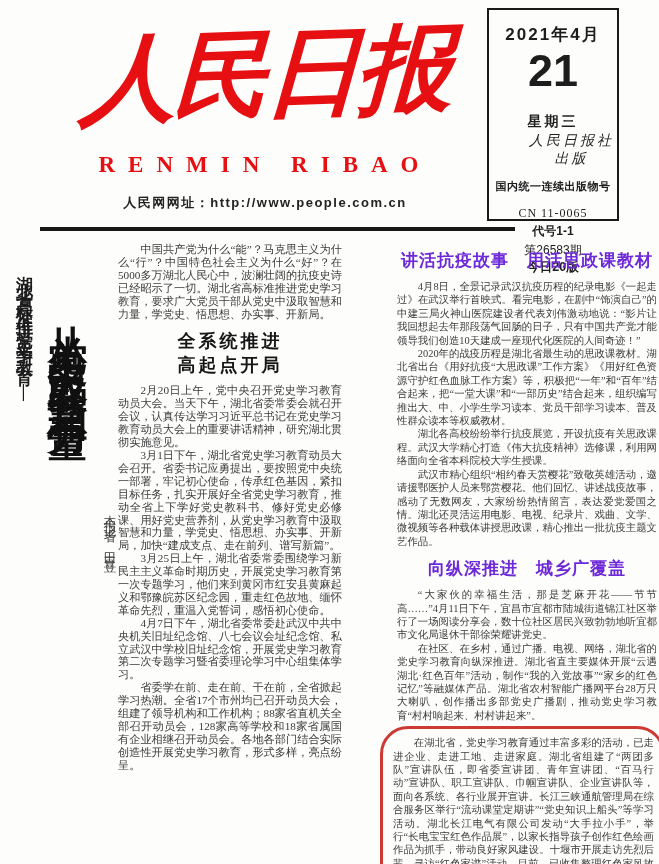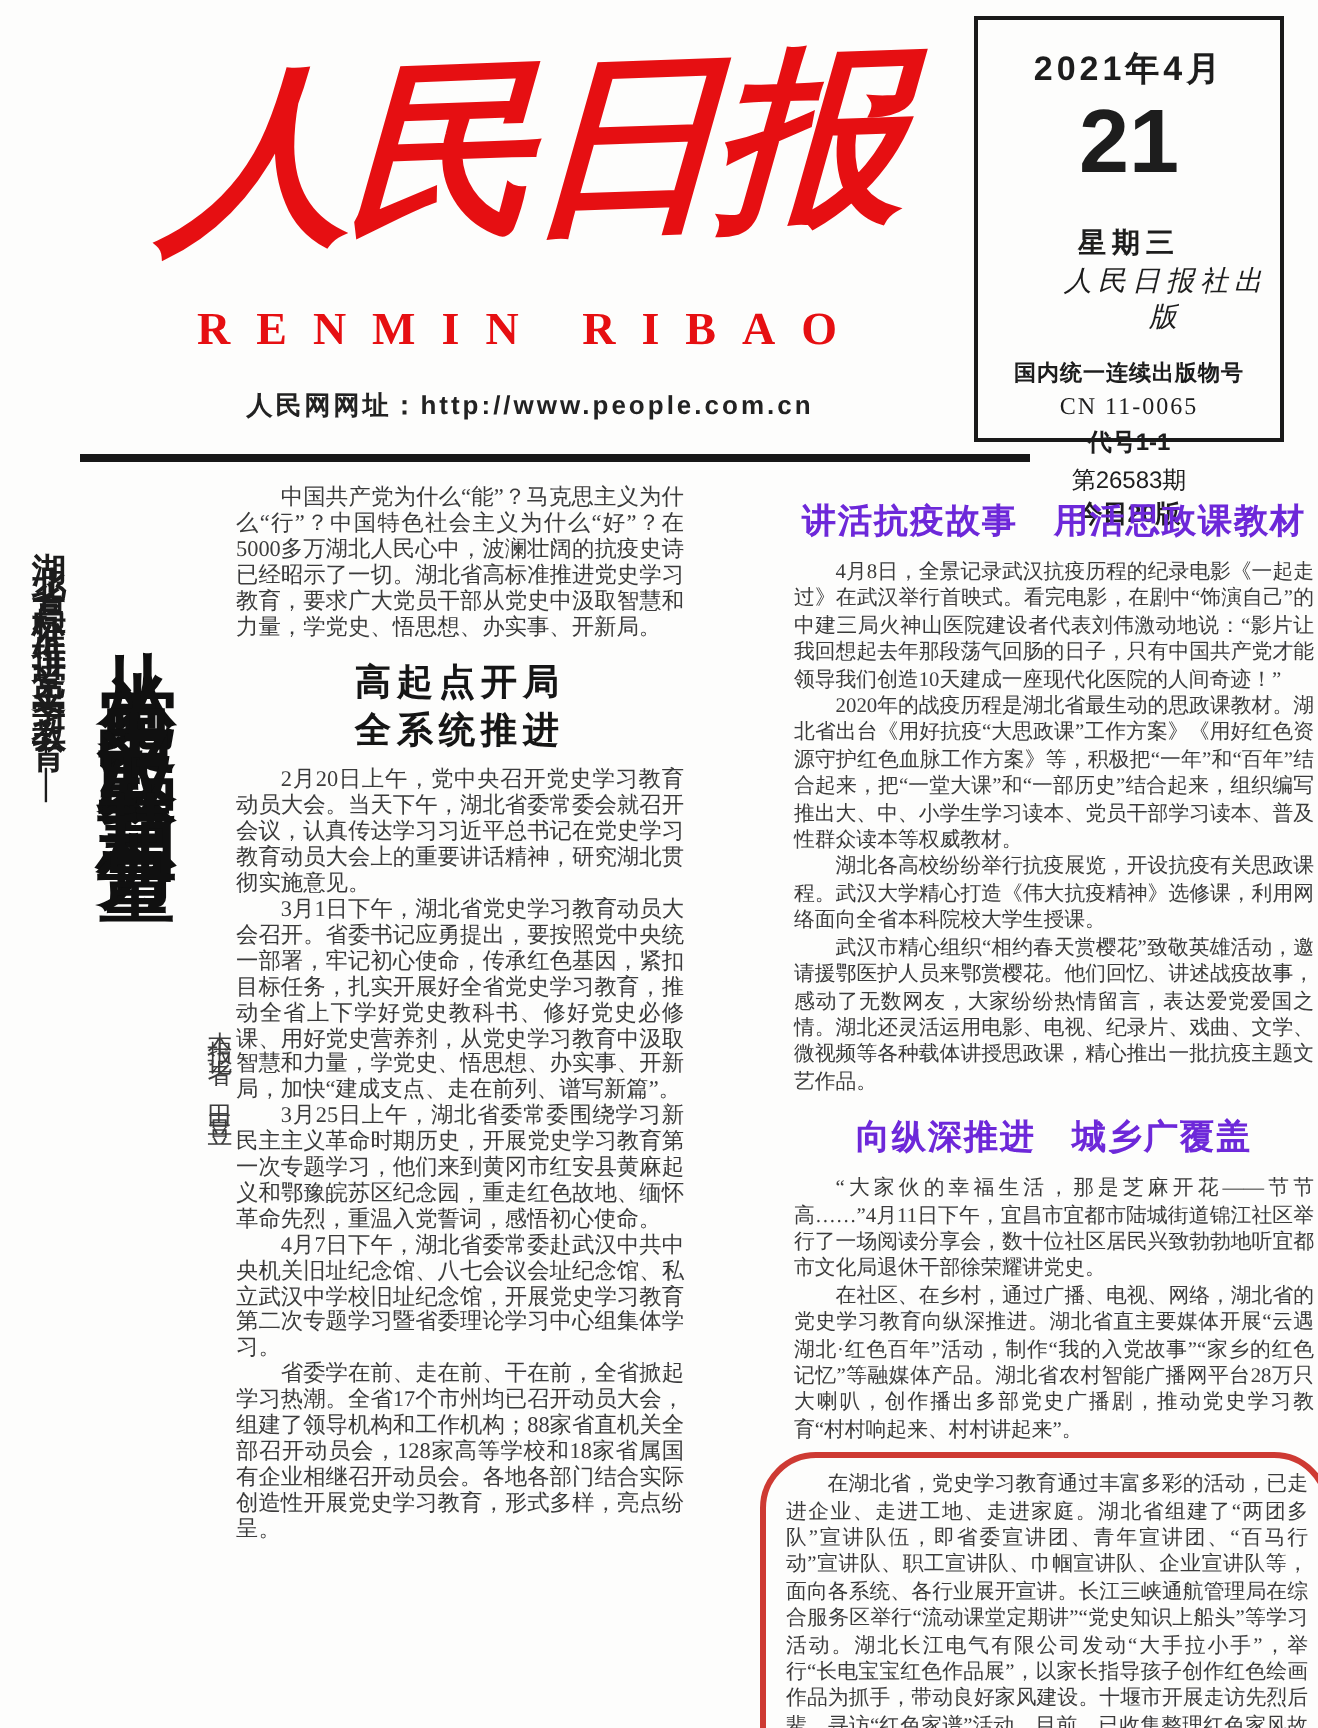--- a/index.html
+++ b/index.html
@@ -21,31 +21,31 @@
     margin-top:2px;font-size:23px;letter-spacing:13px;color:#e60f12;
     font-weight:bold;font-family:"Liberation Serif","DejaVu Serif",serif;
   }
   .masthead-web{
     margin-top:16px;font-size:13px;font-weight:bold;letter-spacing:1.5px;color:#222;
     font-family:"Liberation Sans","DejaVu Sans",sans-serif;
   }
   .masthead-rule{position:absolute;left:40px;top:227px;width:475px;height:4px;background:#181818;}
   
   .date-box{
-    position:absolute;left:487px;top:8px;width:155px;height:213px;box-sizing:border-box;
+    position:absolute;left:487px;top:8px;width:132px;height:213px;box-sizing:border-box;
     border:2.5px solid #1a1a1a;text-align:center;color:#1d1d1d;
     font-family:"Liberation Sans","DejaVu Sans",sans-serif;
   }
   .db-ym{margin-top:13px;font-size:17px;font-weight:bold;letter-spacing:2px;}
   .db-day{margin-top:2px;font-size:45px;line-height:46px;font-weight:bold;font-family:"Liberation Sans","DejaVu Sans",sans-serif;}
   .db-weekday{margin-top:19px;font-size:14px;font-weight:bold;letter-spacing:3px;}
   .db-lunar{margin-top:8px;font-size:12px;color:#8a8a8a;letter-spacing:1px;font-family:"Liberation Serif","DejaVu Serif",serif;}
   .db-publisher{margin-top:1px;font-size:14px;letter-spacing:3px;font-family:"Liberation Serif","DejaVu Serif",serif;font-style:italic;padding-left:37px;}
   .db-issn-label{margin-top:11px;font-size:11px;font-weight:bold;letter-spacing:0.5px;text-align:center;}
-  .db-issn{margin-top:2px;font-size:12px;font-family:"Liberation Serif","DejaVu Serif",serif;letter-spacing:1px;}
+  .db-issn{margin-top:12px;font-size:12px;font-family:"Liberation Serif","DejaVu Serif",serif;letter-spacing:1px;}
   .db-code{margin-top:2px;font-size:12px;font-weight:bold;}
   .db-issue{margin-top:2px;font-size:12px;}
   .db-pages{margin-top:0;font-size:12.5px;font-weight:bold;}
   
   .v-text{writing-mode:vertical-rl;text-orientation:mixed;}
   .kicker{
     position:absolute;left:13px;top:262px;height:380px;
     font-size:17px;letter-spacing:7px;color:#1c1c1c;font-weight:600;
     font-family:"Liberation Serif","DejaVu Serif",serif;
   }
@@ -105,22 +105,22 @@
     <div class="db-pages">今日20版</div>
   </div>
 
   <div class="kicker v-text">湖北省高标准推进党史学习教育——</div>
   <div class="big-headline v-text">从党史中汲取智慧和力量</div>
   <div class="byline v-text">本报记者　田豆豆</div>
 
   <div class="col left-col">
     <p>中国共产党为什么“能”？马克思主义为什么“行”？中国特色社会主义为什么“好”？在5000多万湖北人民心中，波澜壮阔的抗疫史诗已经昭示了一切。湖北省高标准推进党史学习教育，要求广大党员干部从党史中汲取智慧和力量，学党史、悟思想、办实事、开新局。</p>
     <div class="sec-head-left">
+      <div>全系统推进</div>
       <div>高起点开局</div>
-      <div>全系统推进</div>
     </div>
     <p>2月20日上午，党中央召开党史学习教育动员大会。当天下午，湖北省委常委会就召开会议，认真传达学习习近平总书记在党史学习教育动员大会上的重要讲话精神，研究湖北贯彻实施意见。</p>
     <p>3月1日下午，湖北省党史学习教育动员大会召开。省委书记应勇提出，要按照党中央统一部署，牢记初心使命，传承红色基因，紧扣目标任务，扎实开展好全省党史学习教育，推动全省上下学好党史教科书、修好党史必修课、用好党史营养剂，从党史学习教育中汲取智慧和力量，学党史、悟思想、办实事、开新局，加快“建成支点、走在前列、谱写新篇”。</p>
     <p>3月25日上午，湖北省委常委围绕学习新民主主义革命时期历史，开展党史学习教育第一次专题学习，他们来到黄冈市红安县黄麻起义和鄂豫皖苏区纪念园，重走红色故地、缅怀革命先烈，重温入党誓词，感悟初心使命。</p>
     <p>4月7日下午，湖北省委常委赴武汉中共中央机关旧址纪念馆、八七会议会址纪念馆、私立武汉中学校旧址纪念馆，开展党史学习教育第二次专题学习暨省委理论学习中心组集体学习。</p>
     <p>省委学在前、走在前、干在前，全省掀起学习热潮。全省17个市州均已召开动员大会，组建了领导机构和工作机构；88家省直机关全部召开动员会，128家高等学校和18家省属国有企业相继召开动员会。各地各部门结合实际创造性开展党史学习教育，形式多样，亮点纷呈。</p>
   </div>
 
   <div class="col right-col">
     <div class="sec-head-right first">讲活抗疫故事　用活思政课教材</div>

